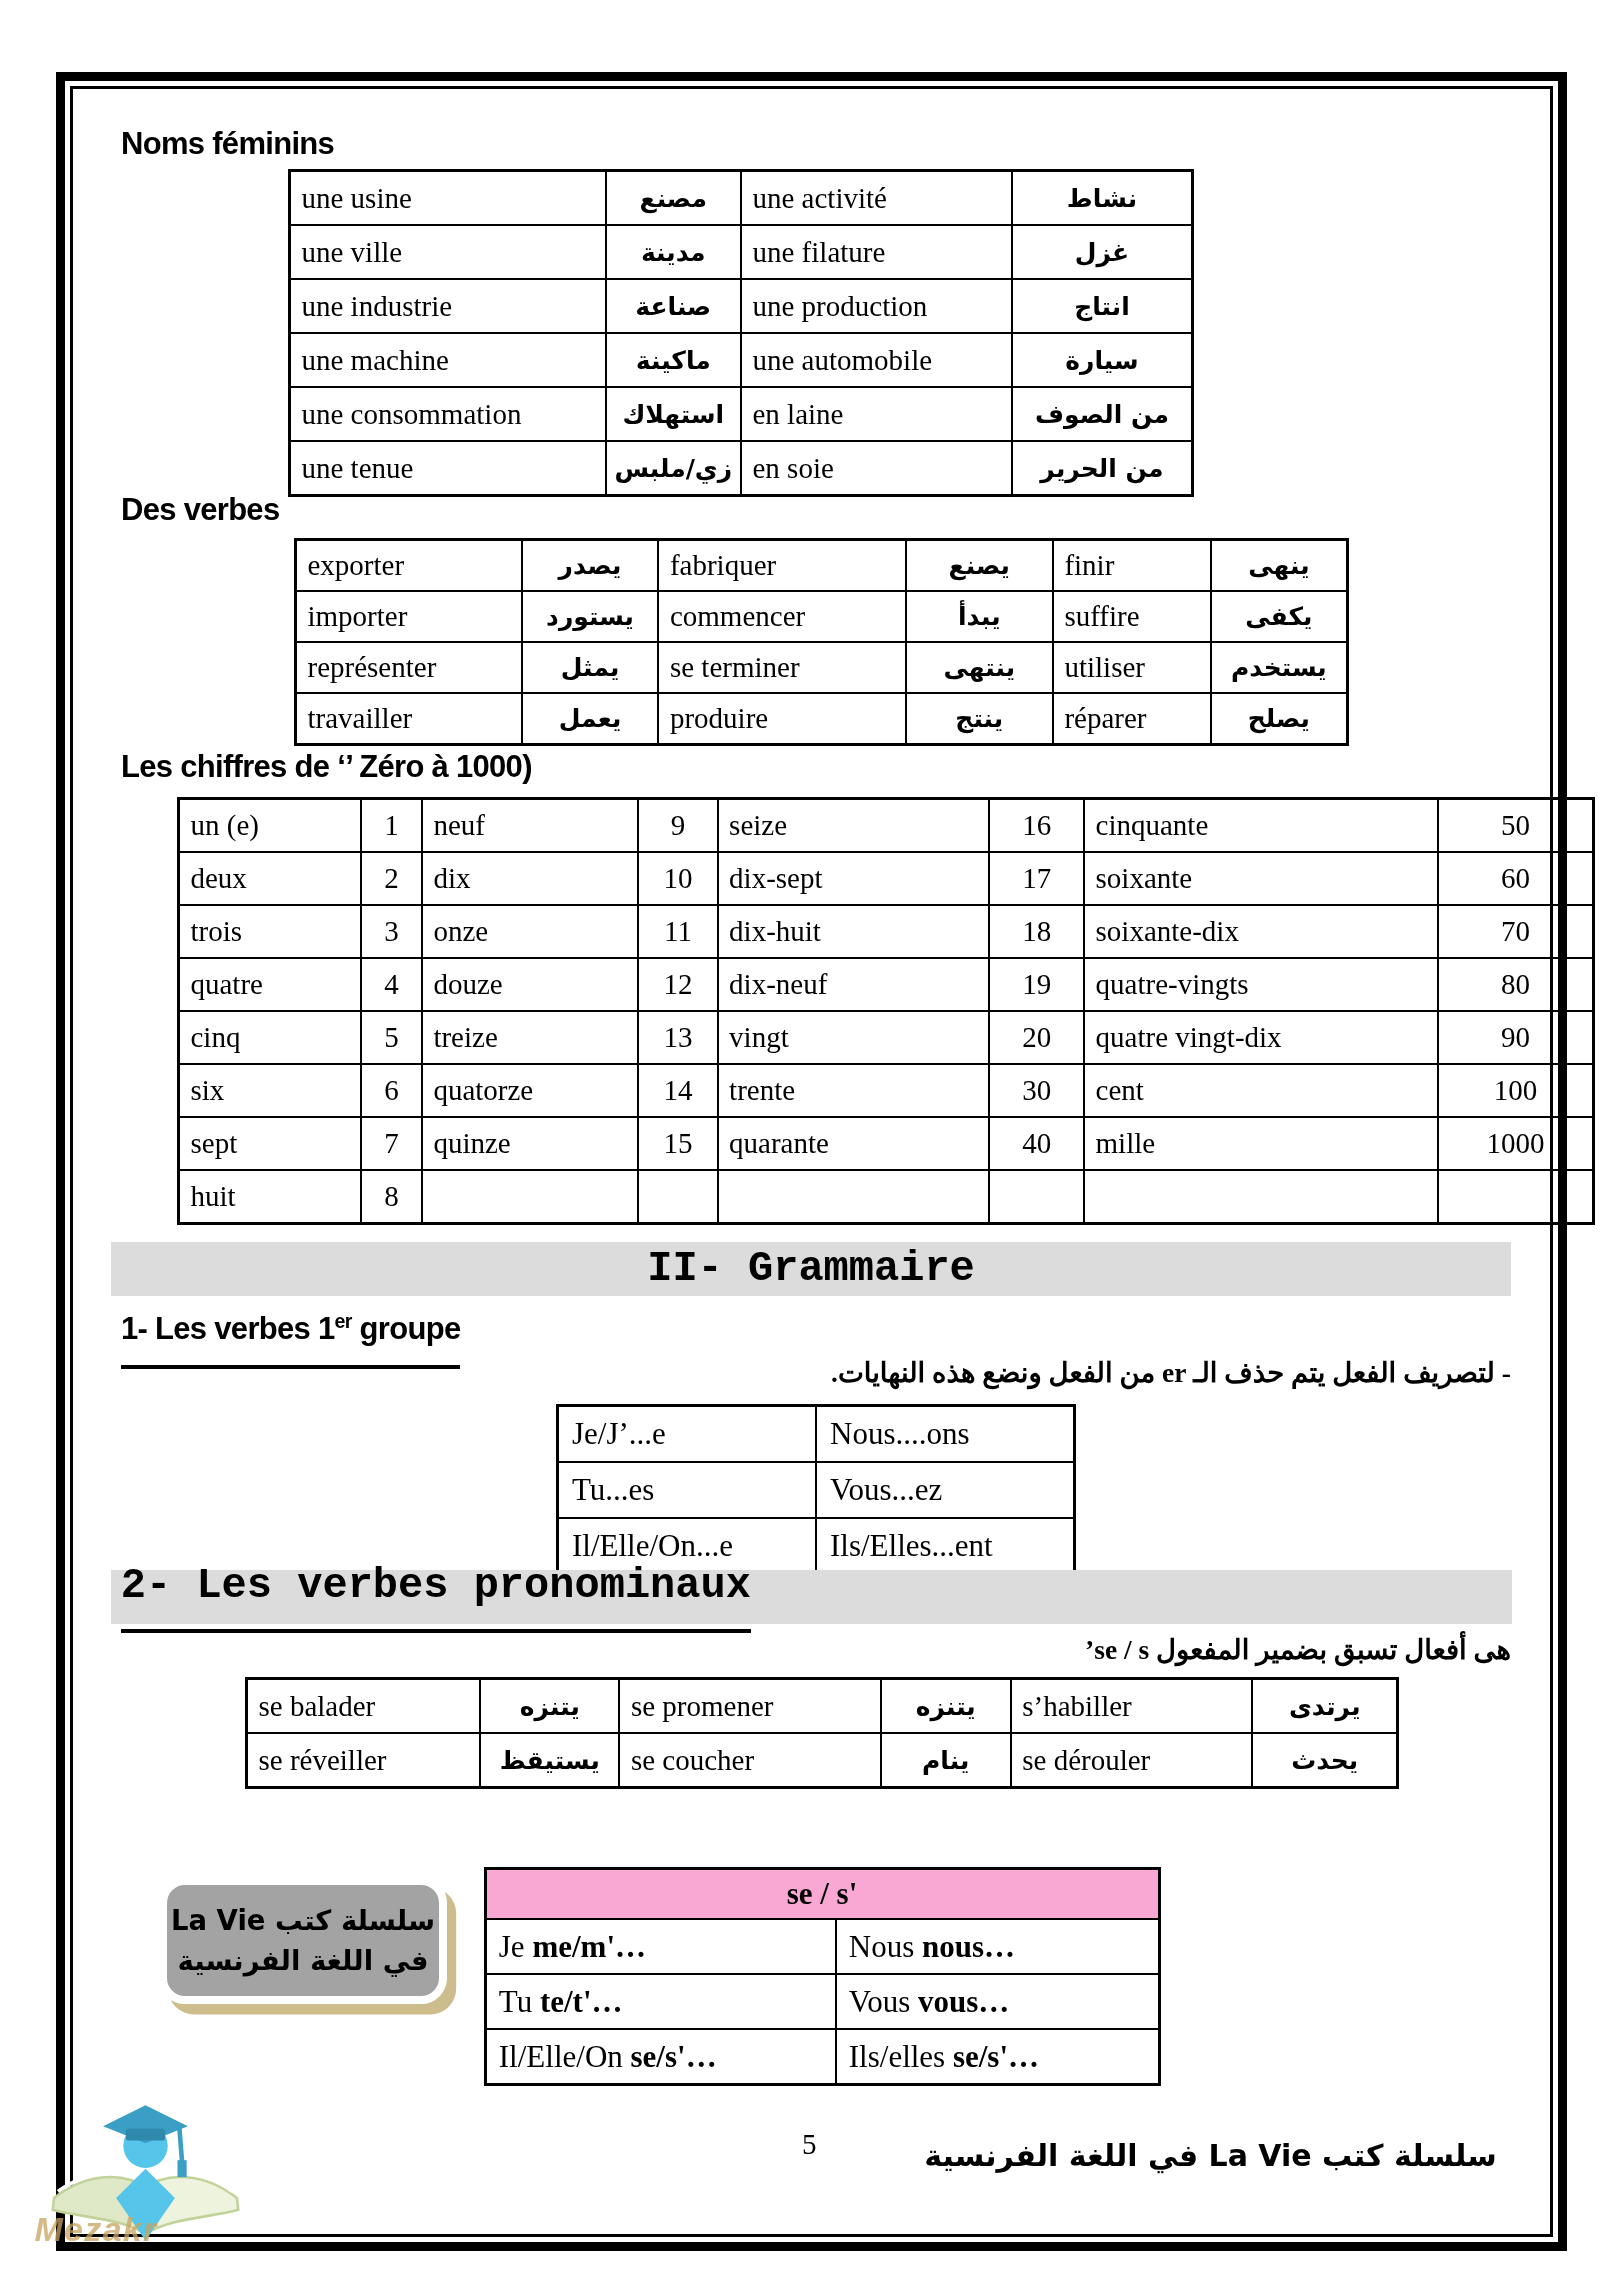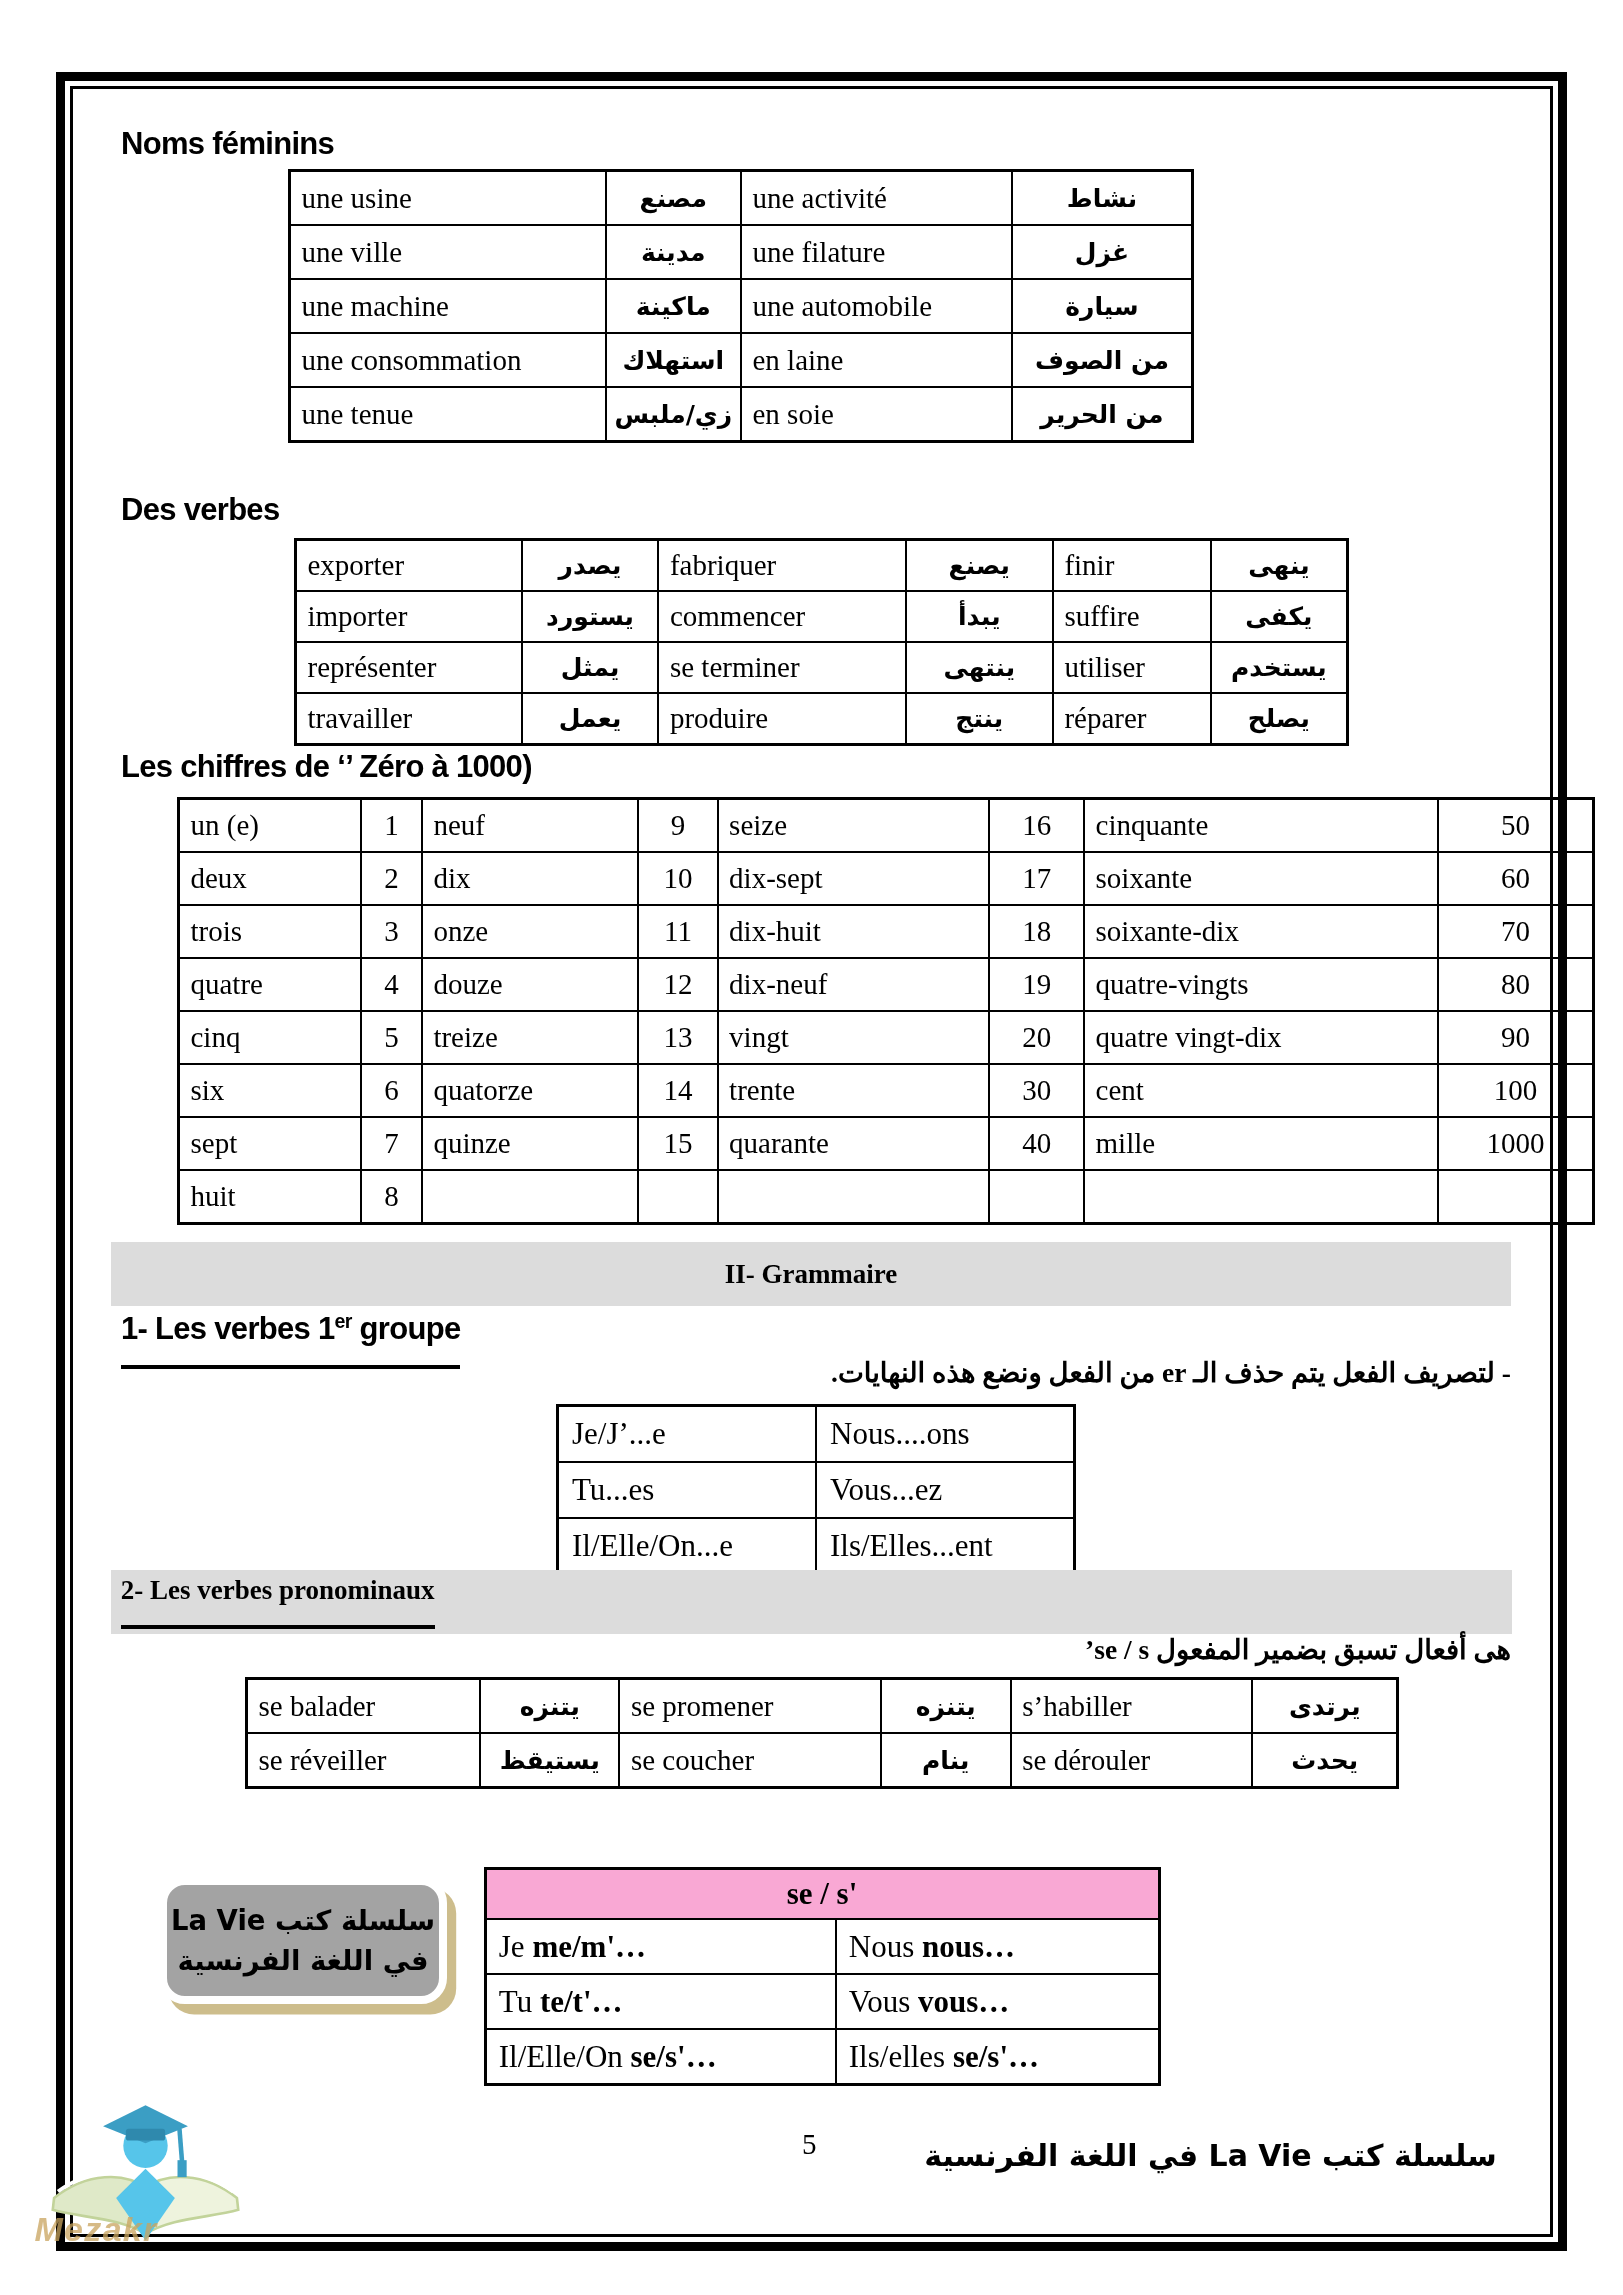--- a/index.html
+++ b/index.html
@@ -22,22 +22,22 @@
   td.fr  { font-family:"Liberation Serif", serif; font-size:29px; padding-left:10.5px; text-align:left; }
   td.num { font-family:"Liberation Serif", serif; font-size:29px; text-align:center; }
   td.ar  { font-family:"DejaVu Sans", sans-serif; font-weight:700; font-size:25px; text-align:center; direction:rtl; }
 
   .t-noms td { height:50px; }
   .t-verbes td { height:47px; }
   .t-chiffres td { height:49px; }
   .t-endings td { height:52px; font-size:31px; padding-left:13px; }
   .t-pron td { height:50px; }
 
-  .banner { position:absolute; left:111px; width:1400px; height:64px; background:#dcdcdc;
-            font-family:Liberation Serif, serif; font-weight:700; font-size:27px;
+  .banner { position:absolute; left:111px; width:1400px; height:54px; background:#dcdcdc;
+            font-family:Liberation Mono, monospace; font-weight:700; font-size:42px;
             display:flex; align-items:center; }
   .banner.center { justify-content:center; }
 
   .uline { border-bottom:4.6px solid #000; padding-bottom:19px; }
 
   .ar-note { position:absolute; left:111px; width:1400px; text-align:right; direction:rtl;
              font-family:Liberation Serif, serif; font-weight:700; font-size:27.5px; }
 
   .se-table { left:484px; top:1867px; width:677px; }
   .se-table td { height:51px; font-size:31px; padding-left:11.8px; }
@@ -84,20 +84,26 @@
           <td class="fr">une usine</td>
           <td class="ar" dir="rtl">مصنع</td>
           <td class="fr">une activité</td>
           <td class="ar" dir="rtl">نشاط</td>
         </tr>
         <tr>
           <td class="fr">une ville</td>
           <td class="ar" dir="rtl">مدينة</td>
           <td class="fr">une filature</td>
           <td class="ar" dir="rtl">غزل</td>
+        </tr>
+        <tr>
+          <td class="fr">une industrie</td>
+          <td class="ar" dir="rtl">صناعة</td>
+          <td class="fr">une production</td>
+          <td class="ar" dir="rtl">انتاج</td>
         </tr>
         <tr>
           <td class="fr">une machine</td>
           <td class="ar" dir="rtl">ماكينة</td>
           <td class="fr">une automobile</td>
           <td class="ar" dir="rtl">سيارة</td>
         </tr>
         <tr>
           <td class="fr">une consommation</td>
           <td class="ar" dir="rtl">استهلاك</td>

